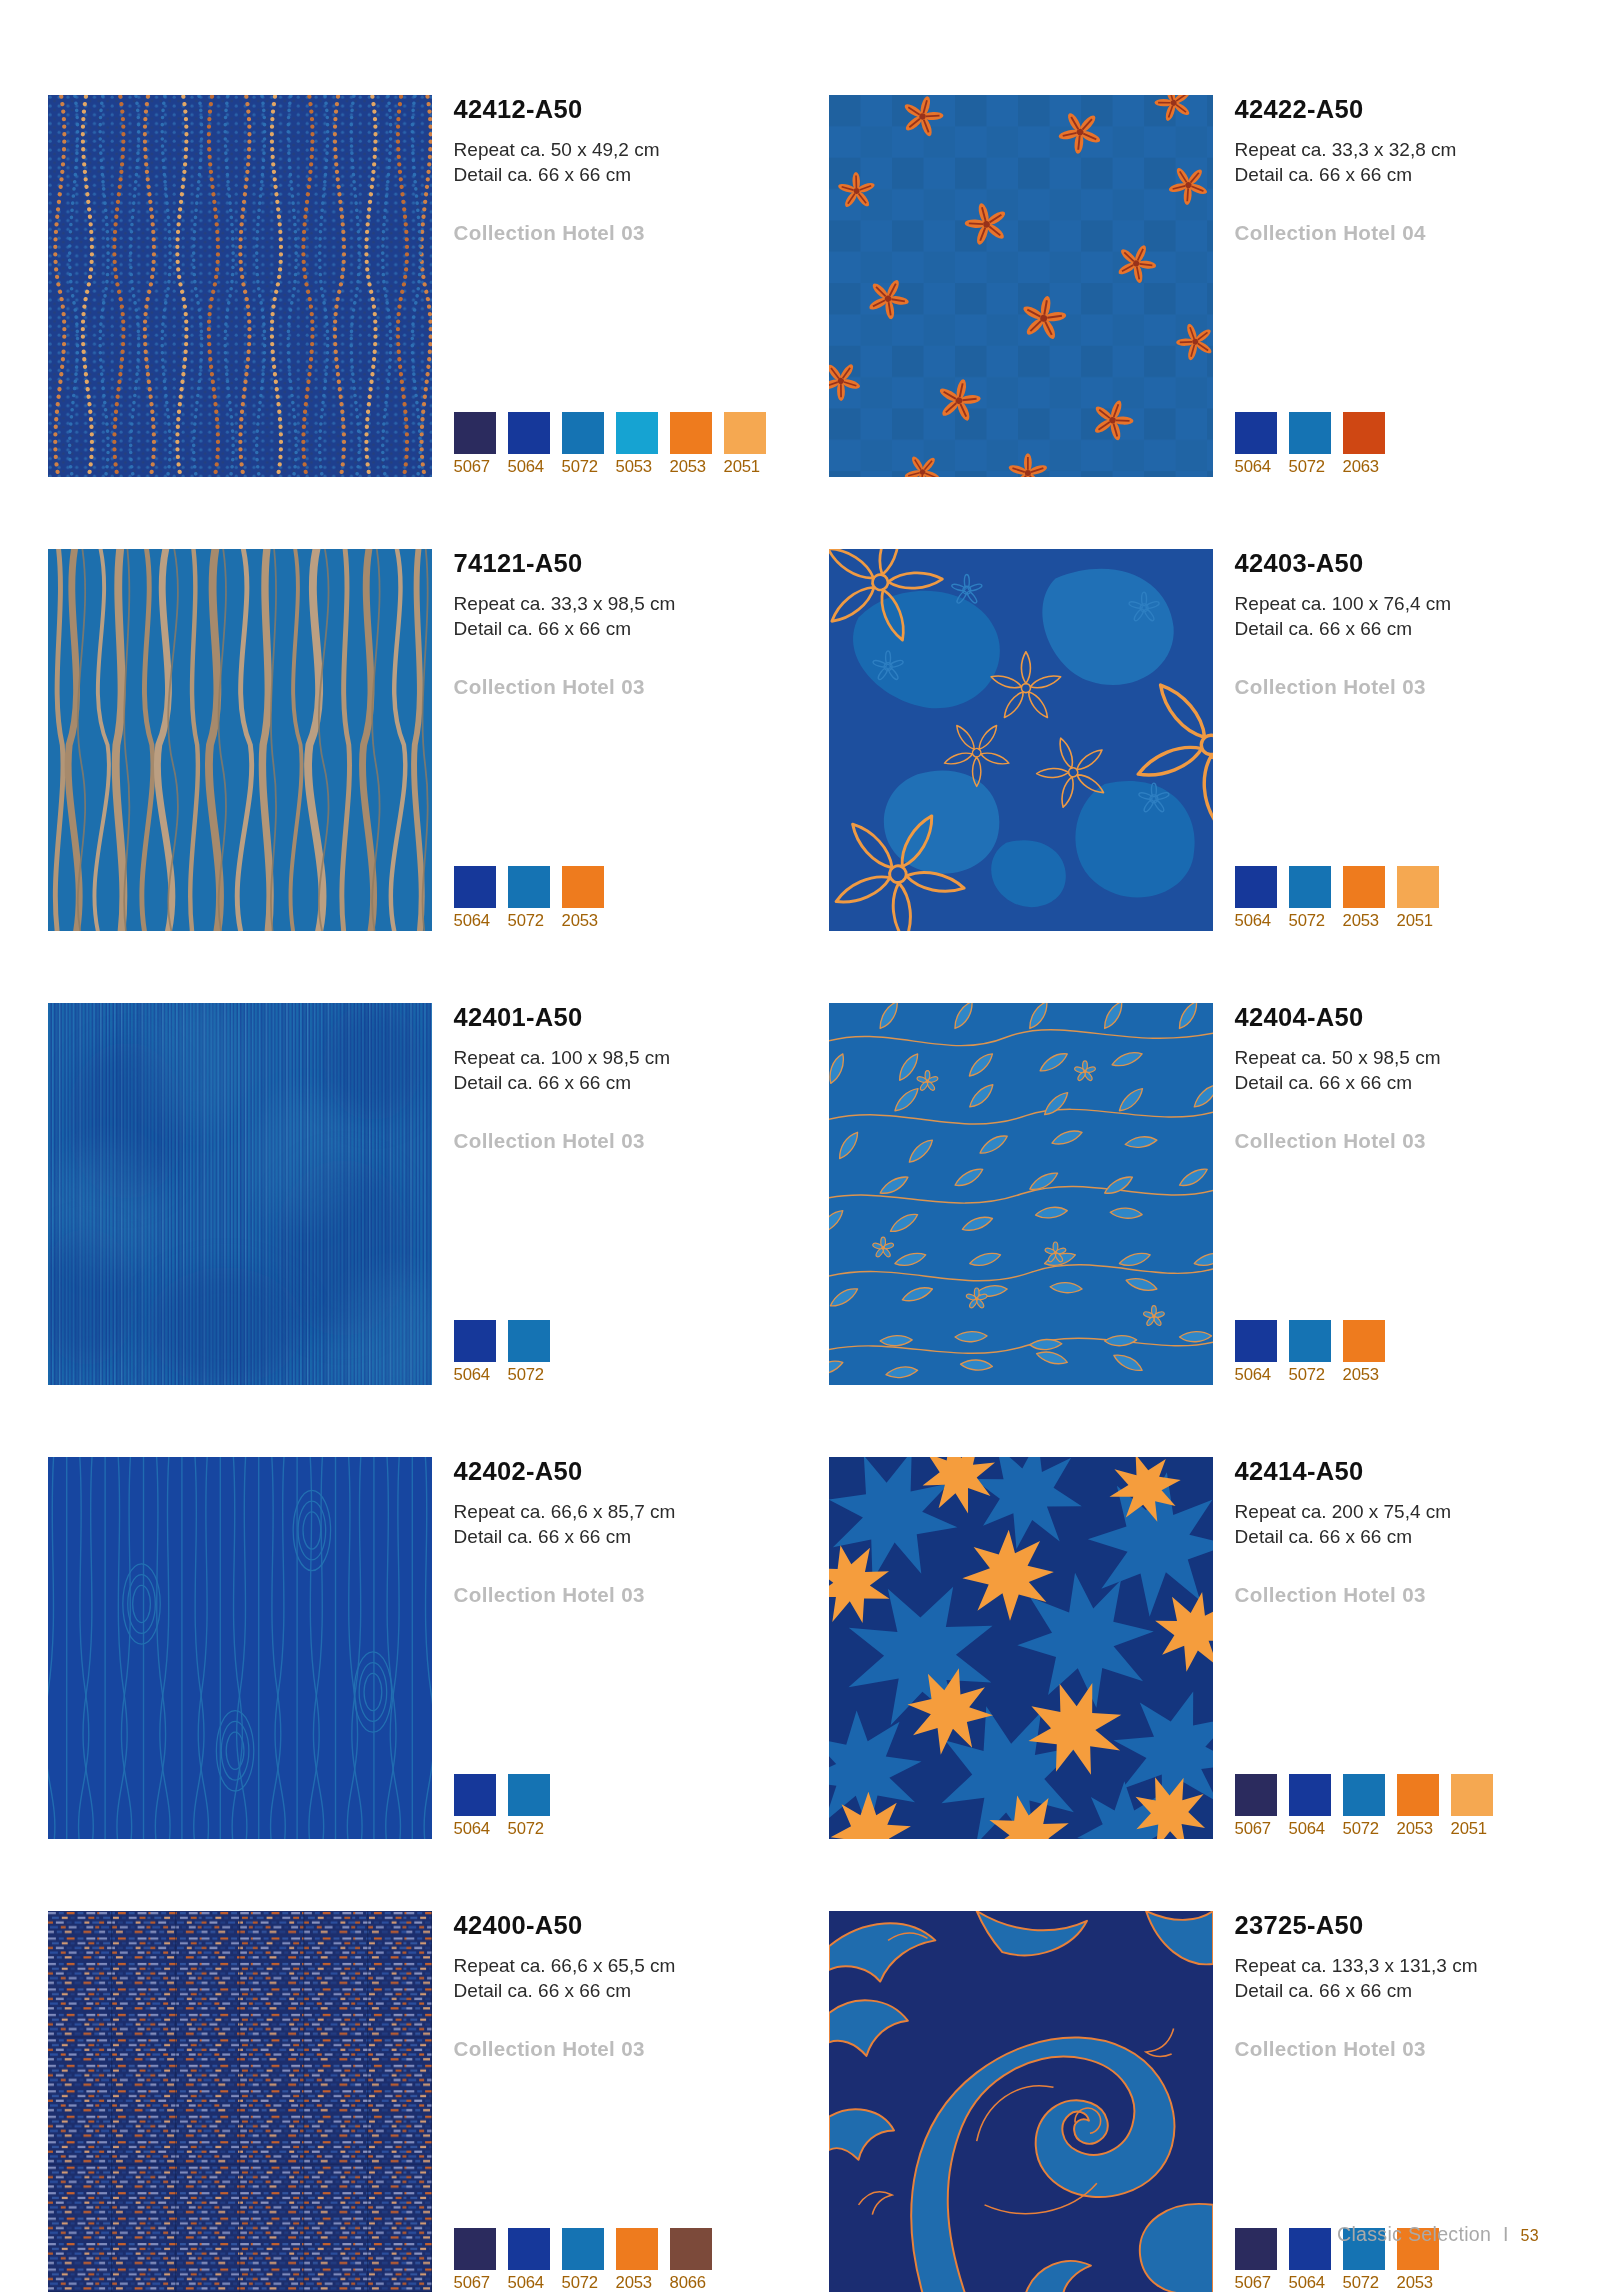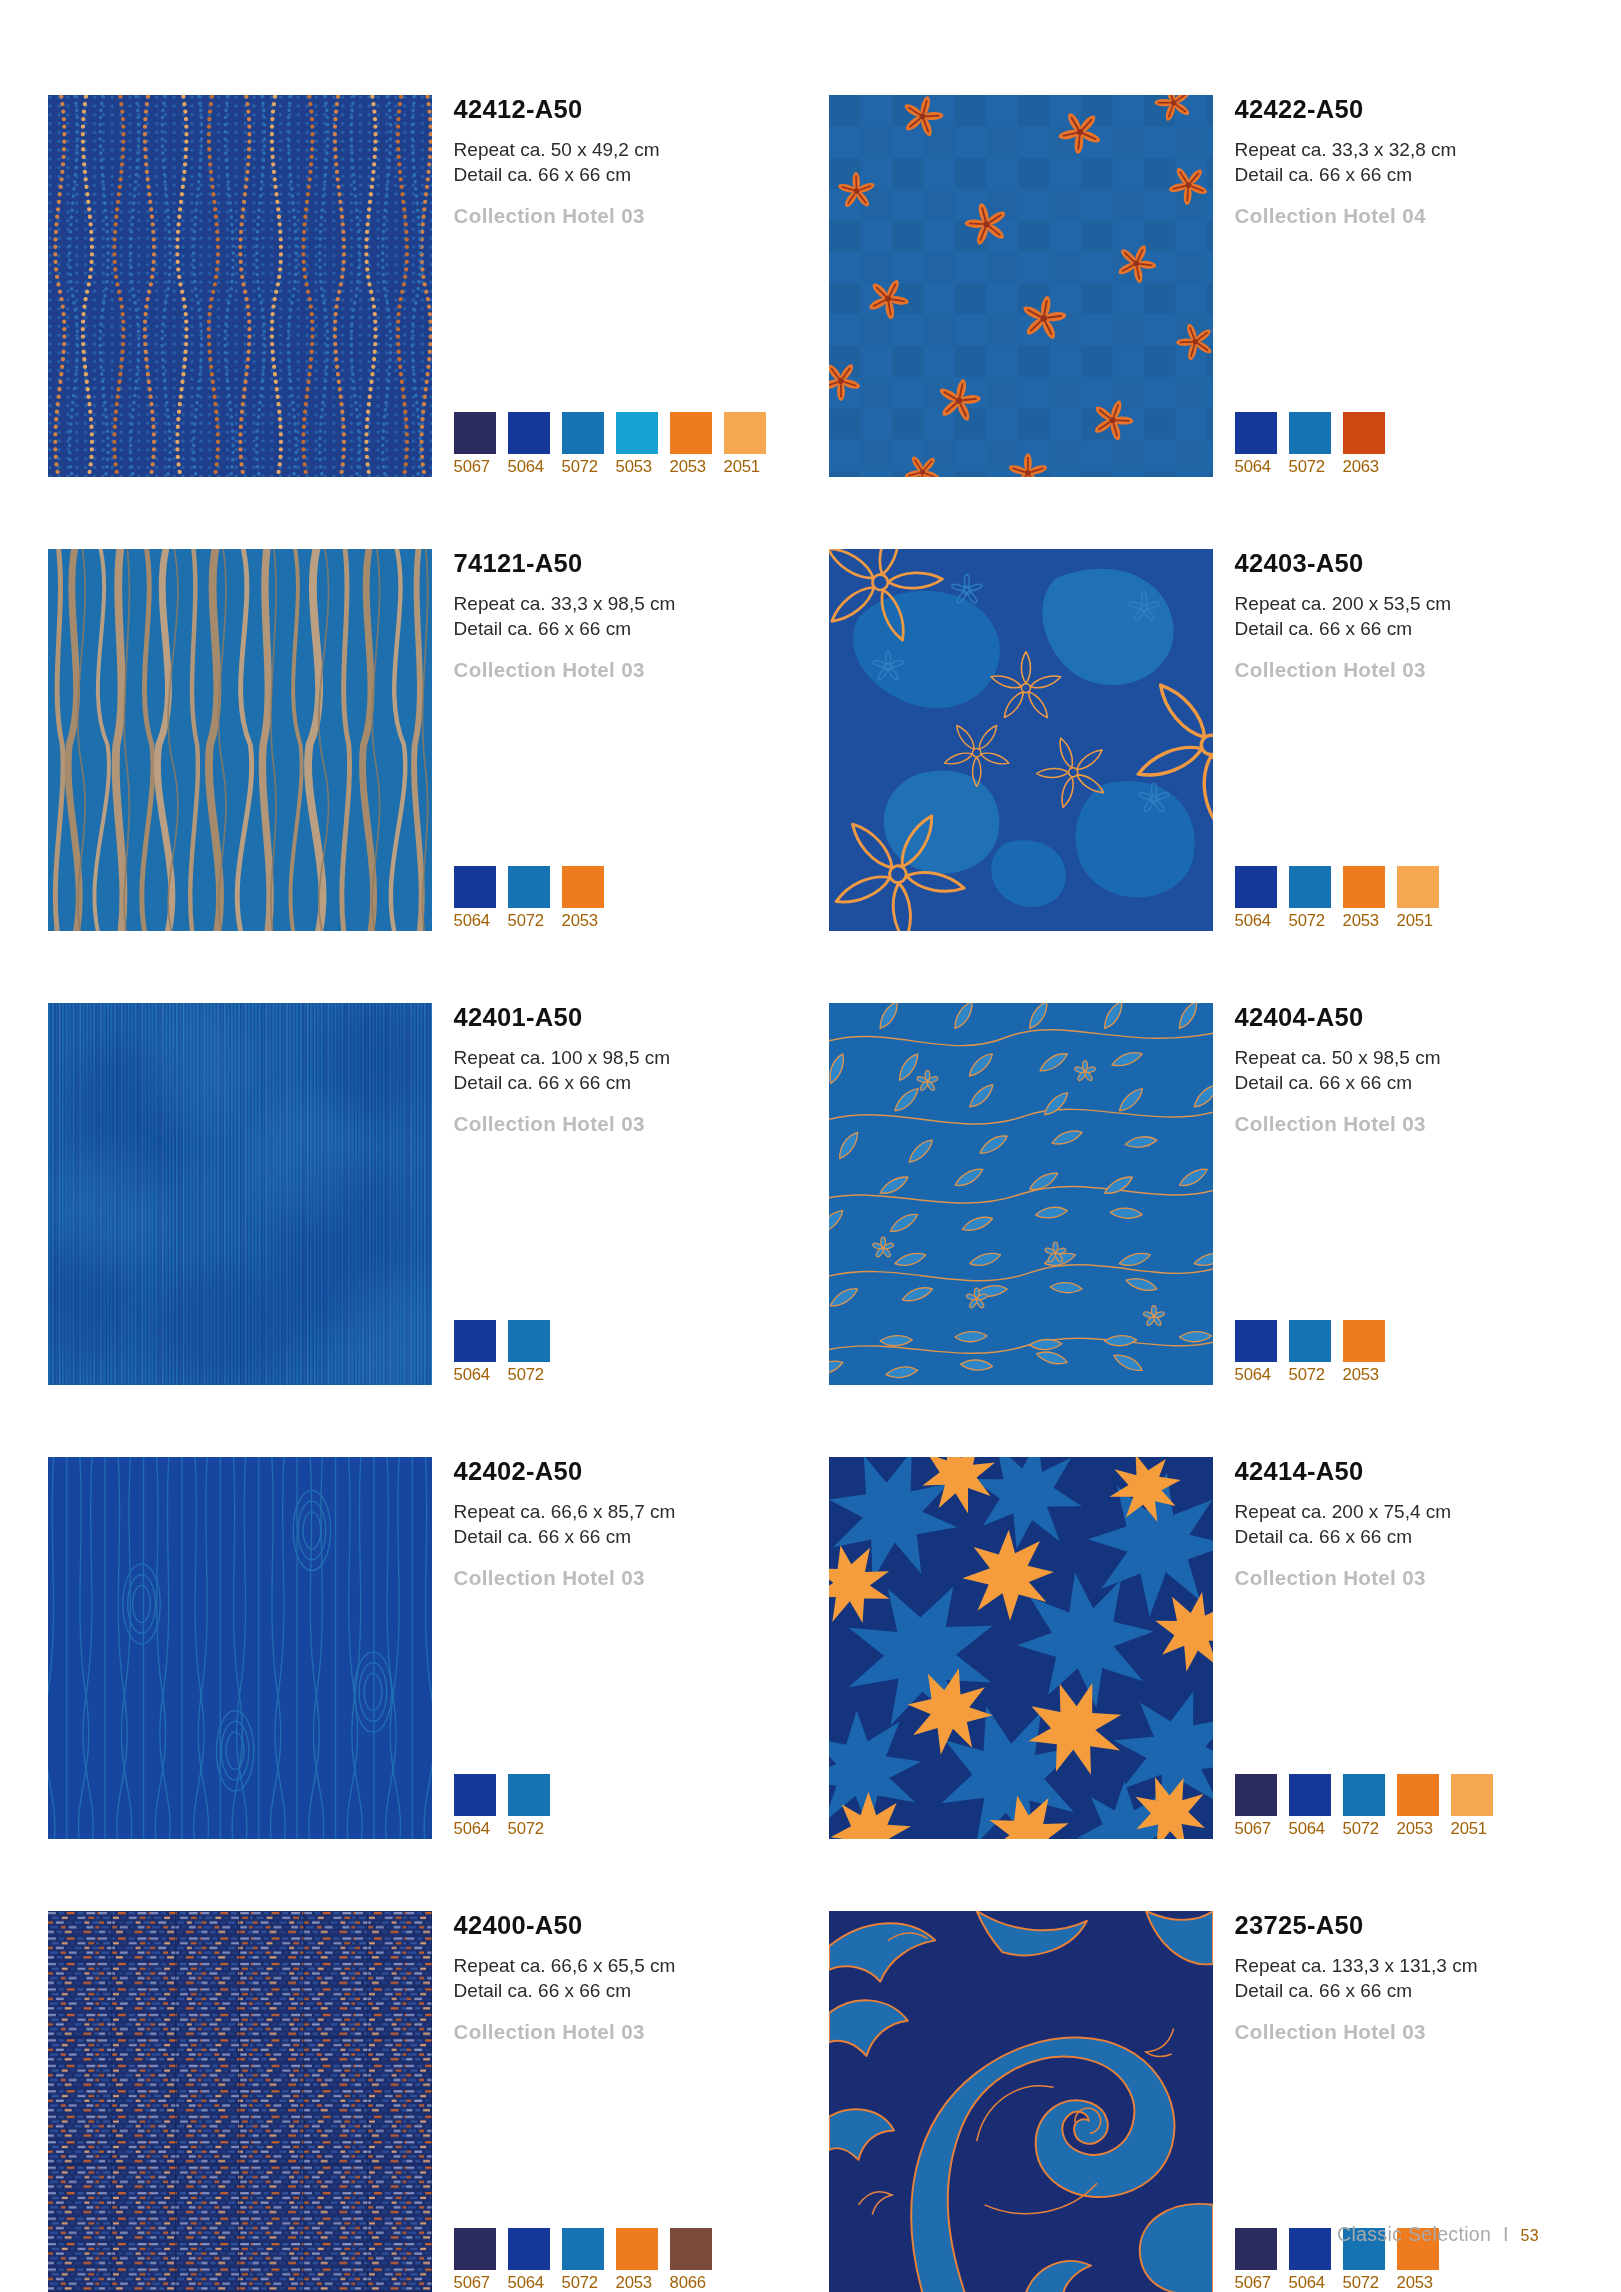--- a/index.html
+++ b/index.html
@@ -6,21 +6,21 @@
   body{width:1621px;height:2293px;font-family:"Liberation Sans",sans-serif;color:#1c1c1c;overflow:hidden;}
   .page{position:relative;width:1621px;height:2293px;background:#fff;}
   .grid{position:absolute;left:48px;top:95px;display:grid;grid-template-columns:781px 781px;grid-auto-rows:382px;row-gap:72px;}
   .item{display:flex;height:382px;}
   .art{width:384px;height:382px;flex:0 0 384px;overflow:hidden;background:#1d4f9e;}
   .art svg{display:block;}
   .info{margin-left:21.6px;flex:1;display:flex;flex-direction:column;min-width:0;}
   .code{font-size:25.5px;font-weight:bold;margin:0;letter-spacing:0.3px;color:#111;}
   .dim{font-size:19px;line-height:1.32;margin:0;color:#2b2b2b;}
   .dim.first{margin-top:12.7px;}
-  .collection{margin:17px 0 0 0;font-size:20.6px;font-weight:bold;color:#bcbcbc;letter-spacing:0.3px;}
+  .collection{margin:34px 0 0 0;font-size:20.6px;font-weight:bold;color:#bcbcbc;letter-spacing:0.3px;}
   .chips{margin-top:auto;display:flex;}
   .chip{width:54px;display:flex;flex-direction:column;flex:0 0 54px;}
   .chip-box{width:42px;height:42px;background:#ccc;}
   .chip-label{font-size:16.7px;margin-top:2.9px;color:#a16207;letter-spacing:-0.2px;}
   .footer{position:absolute;right:82px;top:2223px;font-size:19.6px;color:#a9a9a9;letter-spacing:0.3px;}
   .footer .sep{margin:0 11.8px;color:#a9a9a9;}
   .footer .pageno{color:#a16207;font-size:16px;text-align:center;}
 </style>
 </head>
 <body>
@@ -279,21 +279,21 @@
             <use href="#of3" transform="translate(52,34) rotate(15) scale(2.3)"></use>
             <use href="#of3" transform="translate(388,200) rotate(-40) scale(2.9)"></use>
             <use href="#of3" transform="translate(70,332) rotate(30) scale(2.5)"></use>
             <use href="#of3" transform="translate(200,142) rotate(0) scale(1.35)"></use>
             <use href="#of3" transform="translate(150,208) rotate(36) scale(1.25)"></use>
             <use href="#of3" transform="translate(248,228) rotate(-20) scale(1.35)"></use>
           </svg>
         </div>
       <div class="info">
         <h2 class="code">42403-A50</h2>
-        <p class="dim first">Repeat ca. 200 x 53,5 cm</p>
+        <p class="dim first">Repeat ca. 100 x 76,4 cm</p>
         <p class="dim">Detail ca. 66 x 66 cm</p>
         <p class="collection">Collection Hotel 03</p>
         <div class="chips">
           <div class="chip">
               <span class="chip-box" style="background: rgb(22, 56, 154);"></span>
               <span class="chip-label">5064</span>
             </div>
           <div class="chip">
               <span class="chip-box" style="background: rgb(21, 115, 179);"></span>
               <span class="chip-label">5072</span>

